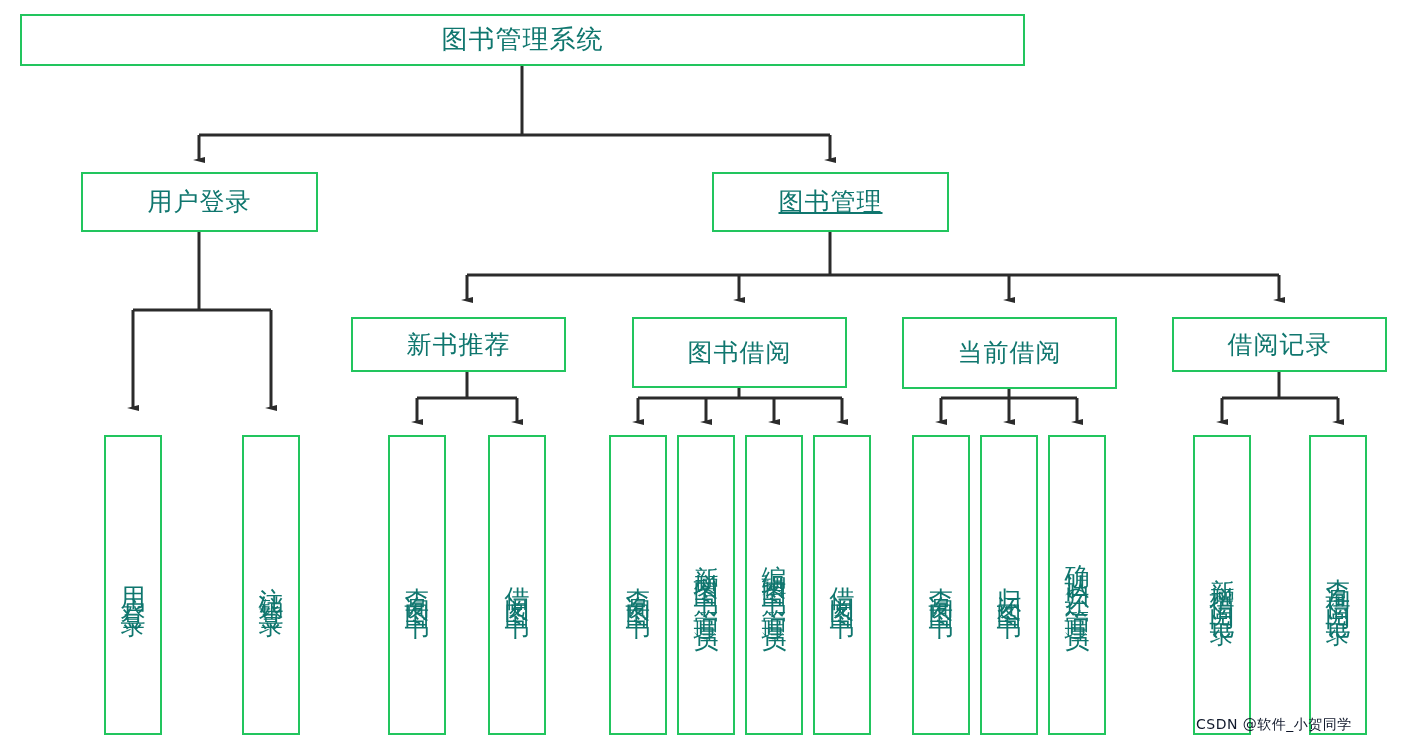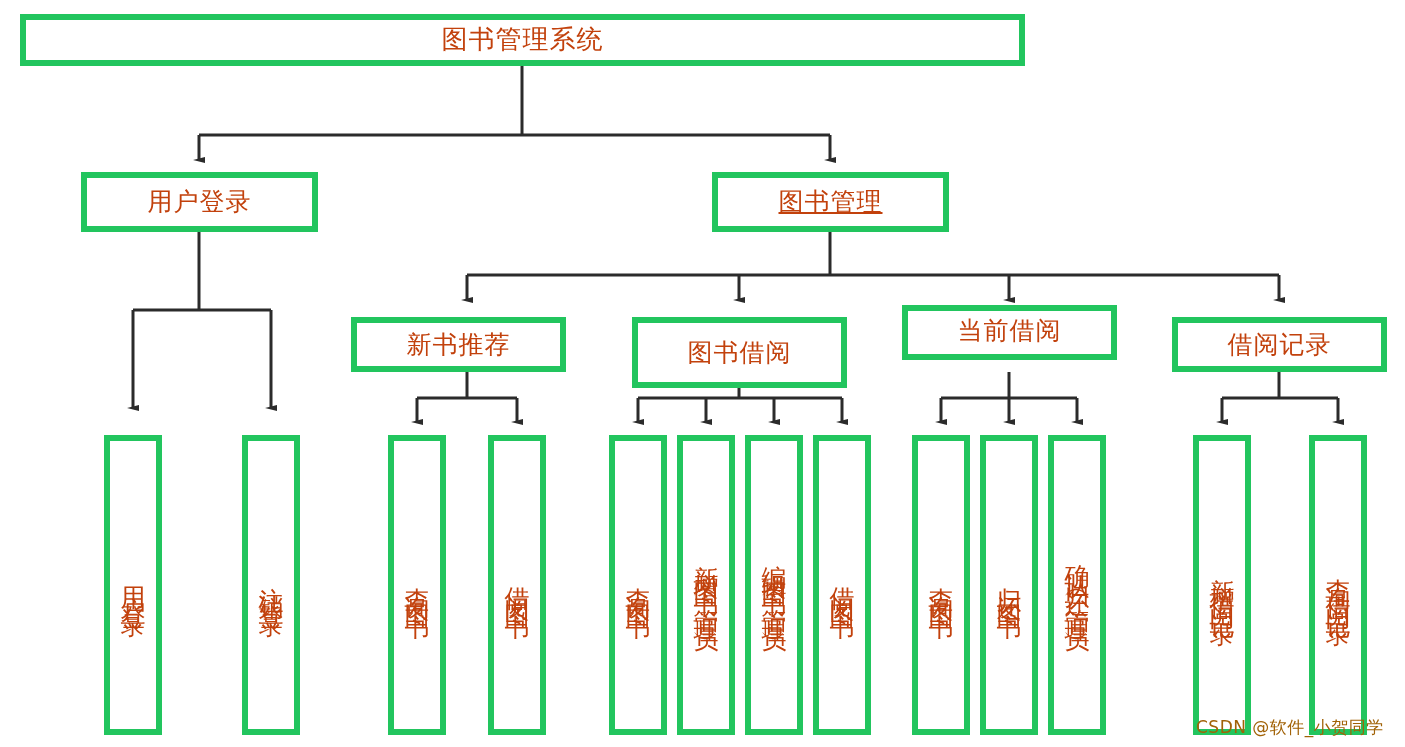--- a/index.html
+++ b/index.html
@@ -23,25 +23,25 @@
     left: 0;
     top: 0;
     width: 1405px;
     height: 747px;
     pointer-events: none;
   }
   .node {
     position: absolute;
     box-sizing: border-box;
     background: #ffffff;
-    border: 6px solid #22c55e;
+    border: 2px solid #22c55e;
     display: flex;
     align-items: center;
     justify-content: center;
-    color: #c2410c;
+    color: #0f766e;
     z-index: 2;
   }
   .node-h {
     font-size: 25px;
     letter-spacing: 1px;
     line-height: 1.2;
     white-space: nowrap;
   }
   .node-root {
     font-size: 26px;
@@ -51,22 +51,22 @@
     text-orientation: upright;
     font-size: 25px;
     letter-spacing: 9px;
     line-height: 1;
     text-indent: 0;
     padding: 4px 0;
     white-space: nowrap;
   }
   .watermark {
     position: absolute;
-    color: #a16207;
-    font-size: 17px;
+    color: #0f172a;
+    font-size: 14px;
     letter-spacing: 0.5px;
     white-space: nowrap;
     z-index: 5;
   }
 </style>
 </head>
 <body>
 
 <div id="diagram-root">
 
@@ -136,21 +136,21 @@
   </div>
 
   <div class="node node-h" style="left:351px; top:317px; width:215px; height:55px;">
     <span>新书推荐</span>
   </div>
 
   <div class="node node-h" style="left:632px; top:317px; width:215px; height:71px;">
     <span>图书借阅</span>
   </div>
 
-  <div class="node node-h" style="left:902px; top:305px; width:215px; height:55px;font-family:Liberation Mono, monospace;">
+  <div class="node node-h" style="left:902px; top:317px; width:215px; height:72px;">
     <span>当前借阅</span>
   </div>
 
   <div class="node node-h" style="left:1172px; top:317px; width:215px; height:55px;">
     <span>借阅记录</span>
   </div>
 
   <div class="node" style="left:104px; top:435px; width:58px; height:300px;">
     <span class="node-v">用户登录</span>
   </div>

